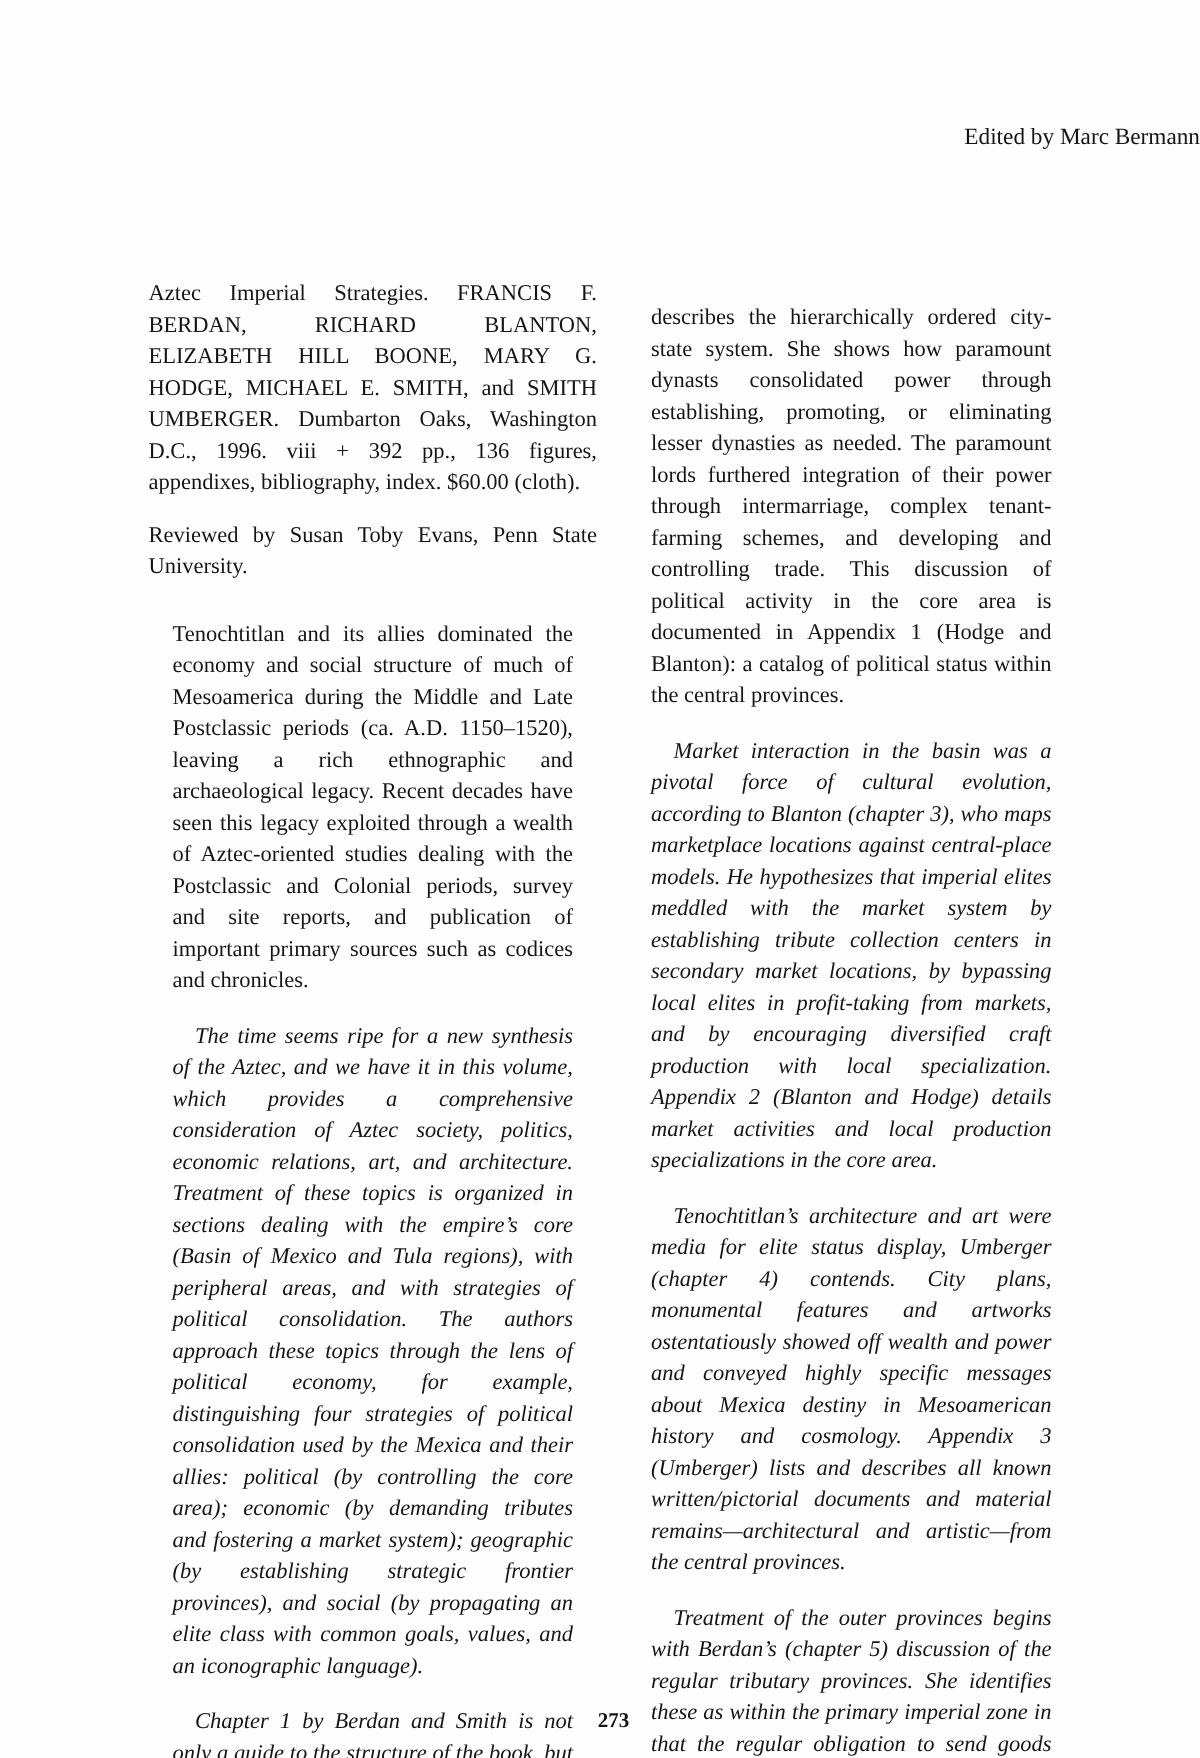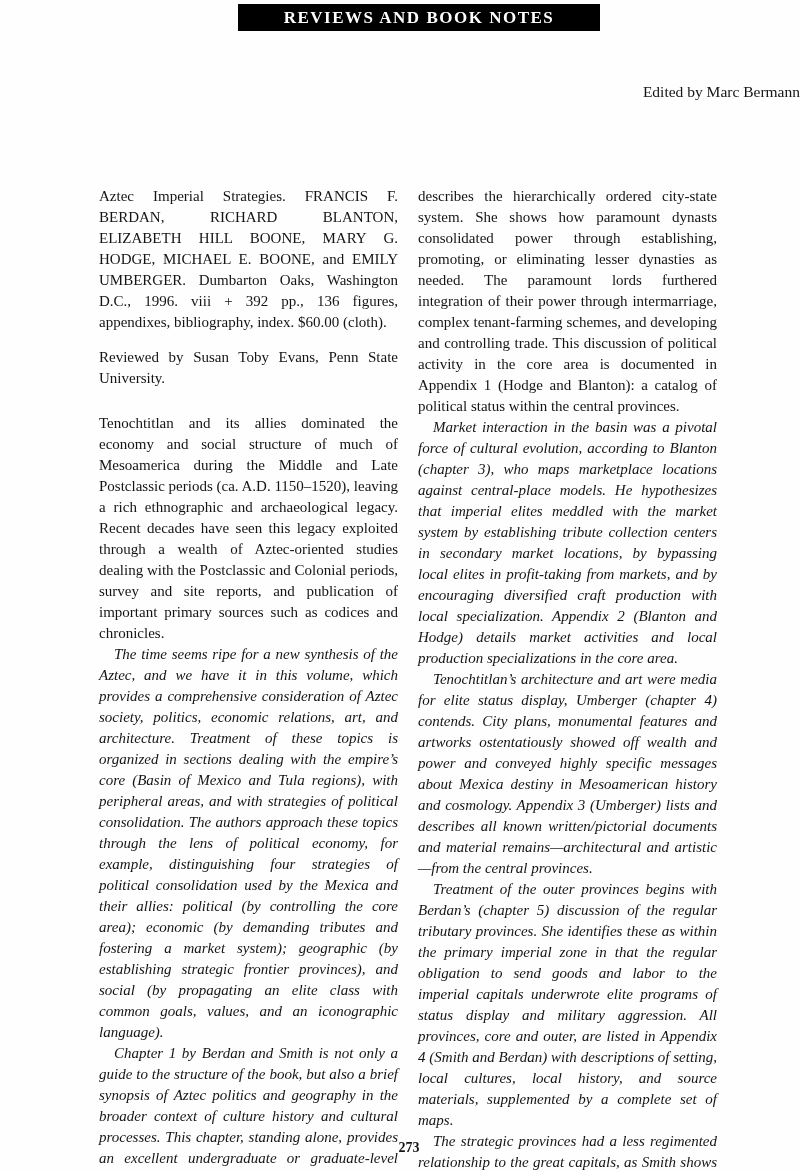--- a/index.html
+++ b/index.html
@@ -60,52 +60,49 @@
     font-weight: bold;
   }
   .citation {
     margin: 0 0 14px 0;
   }
   .italic { }
   .reviewer {
     margin: 0 0 24px 0;
   }
   .body-para {
-    margin: 0;
+    margin: 16px;
   }
   .indent {
     text-indent: 15px;
     font-style: italic;
   }
   .page-number {
     position: absolute;
     top: 1140px;
     left: 0;
     width: 818px;
     text-align: center;
     font-size: 14px;
     font-weight: bold;
   }
 </style>
 </head>
 <body>
 
 <div class="page">
 
-  <div class="banner">
-    <span>REVIEWS AND BOOK NOTES</span>
-  </div>
 
   <div class="edited-by">Edited by Marc Bermann</div>
 
   <div class="columns">
 
     <div class="col">
 
-      <p class="citation"><span class="italic">Aztec Imperial Strategies.</span> <span>FRANCIS F. BERDAN, RICHARD BLANTON, ELIZABETH HILL BOONE, MARY G. HODGE, MICHAEL E. BOONE, and EMILY UMBERGER.</span> <span>Dumbarton Oaks, Washington D.C., 1996. viii + 392 pp., 136 figures, appendixes, bibliography, index. $60.00 (cloth).</span></p>
+      <p class="citation"><span class="italic">Aztec Imperial Strategies.</span> <span>FRANCIS F. BERDAN, RICHARD BLANTON, ELIZABETH HILL BOONE, MARY G. HODGE, MICHAEL E. SMITH, and SMITH UMBERGER.</span> <span>Dumbarton Oaks, Washington D.C., 1996. viii + 392 pp., 136 figures, appendixes, bibliography, index. $60.00 (cloth).</span></p>
 
       <p class="reviewer"><span class="italic">Reviewed by</span> <span>Susan Toby Evans, Penn State University.</span></p>
 
       <p class="body-para">Tenochtitlan and its allies dominated the economy and social structure of much of Mesoamerica during the Middle and Late Postclassic periods (ca. A.D. 1150–1520), leaving a rich ethnographic and archaeological legacy. Recent decades have seen this legacy exploited through a wealth of Aztec-oriented studies dealing with the Postclassic and Colonial periods, survey and site reports, and publication of important primary sources such as codices and chronicles.</p>
       <p class="body-para indent">The time seems ripe for a new synthesis of the Aztec, and we have it in this volume, which provides a comprehensive consideration of Aztec society, politics, economic relations, art, and architecture. Treatment of these topics is organized in sections dealing with the empire’s core (Basin of Mexico and Tula regions), with peripheral areas, and with strategies of political consolidation. The authors approach these topics through the lens of political economy, for example, distinguishing four strategies of political consolidation used by the Mexica and their allies: political (by controlling the core area); economic (by demanding tributes and fostering a market system); geographic (by establishing strategic frontier provinces), and social (by propagating an elite class with common goals, values, and an iconographic language).</p>
       <p class="body-para indent">Chapter 1 by Berdan and Smith is not only a guide to the structure of the book, but also a brief synopsis of Aztec politics and geography in the broader context of culture history and cultural processes. This chapter, standing alone, provides an excellent undergraduate or graduate-level overview of the Aztec polity.</p>
 
     </div>
 
     <div class="col">

